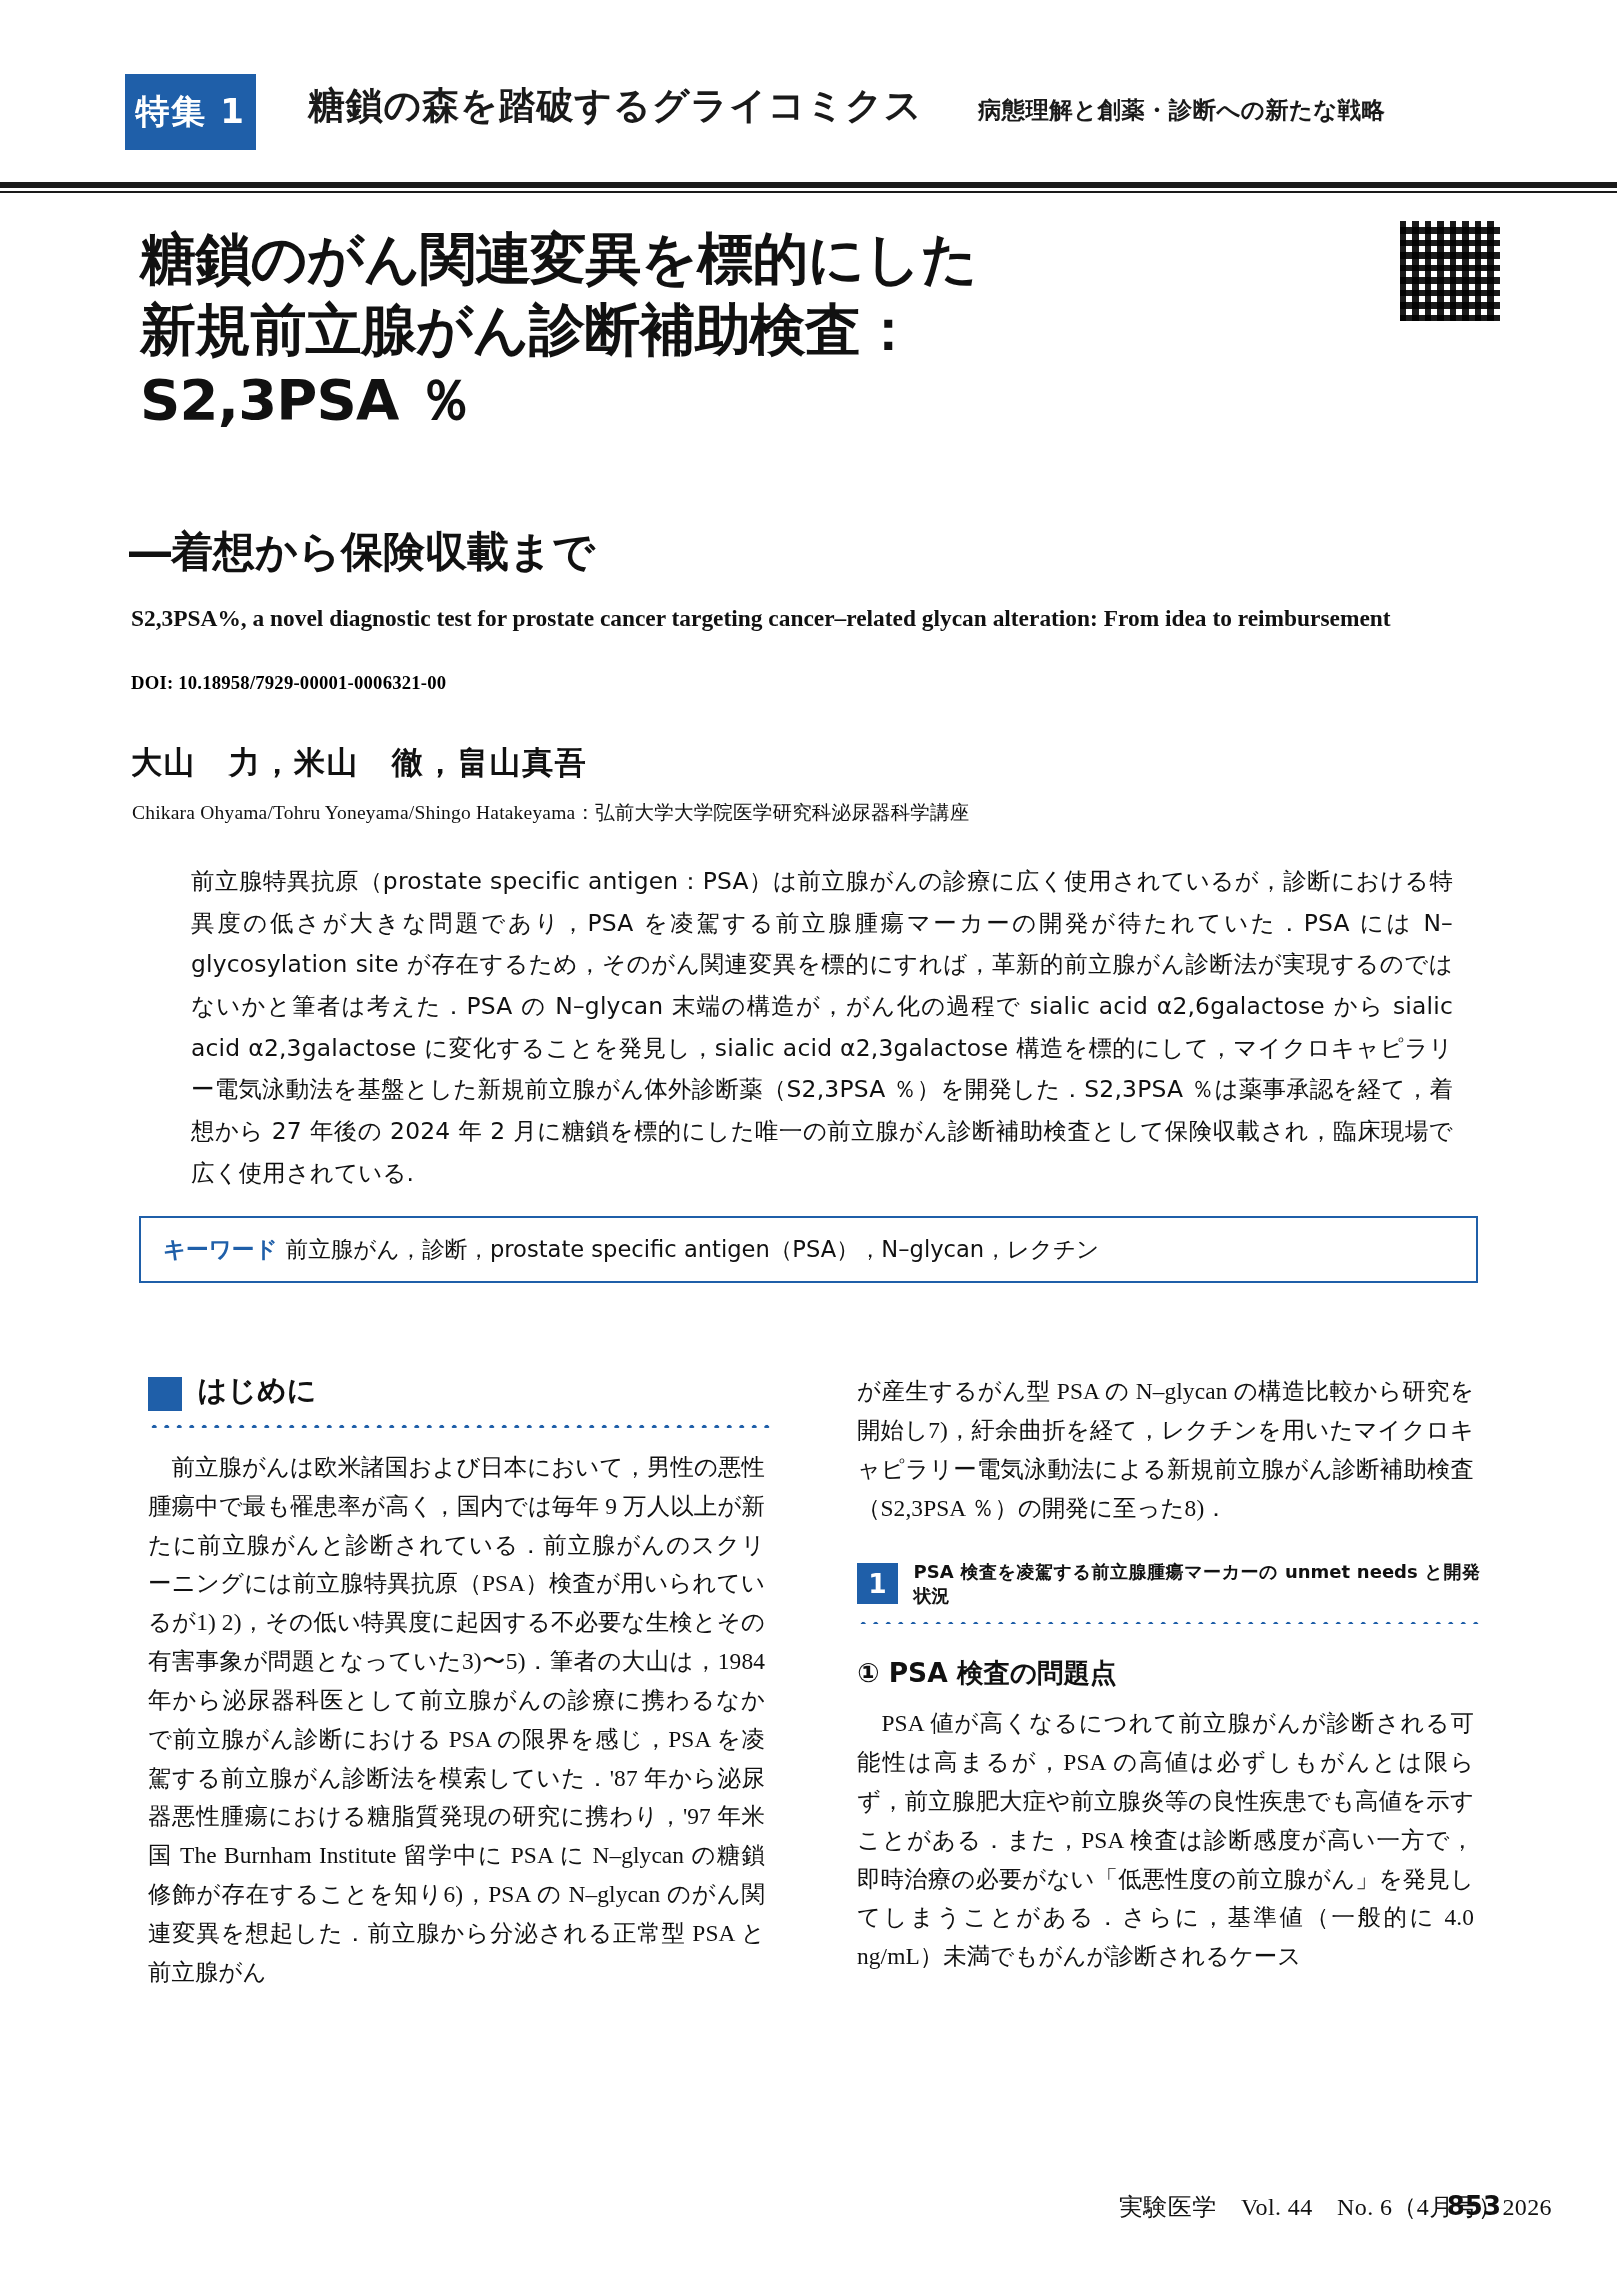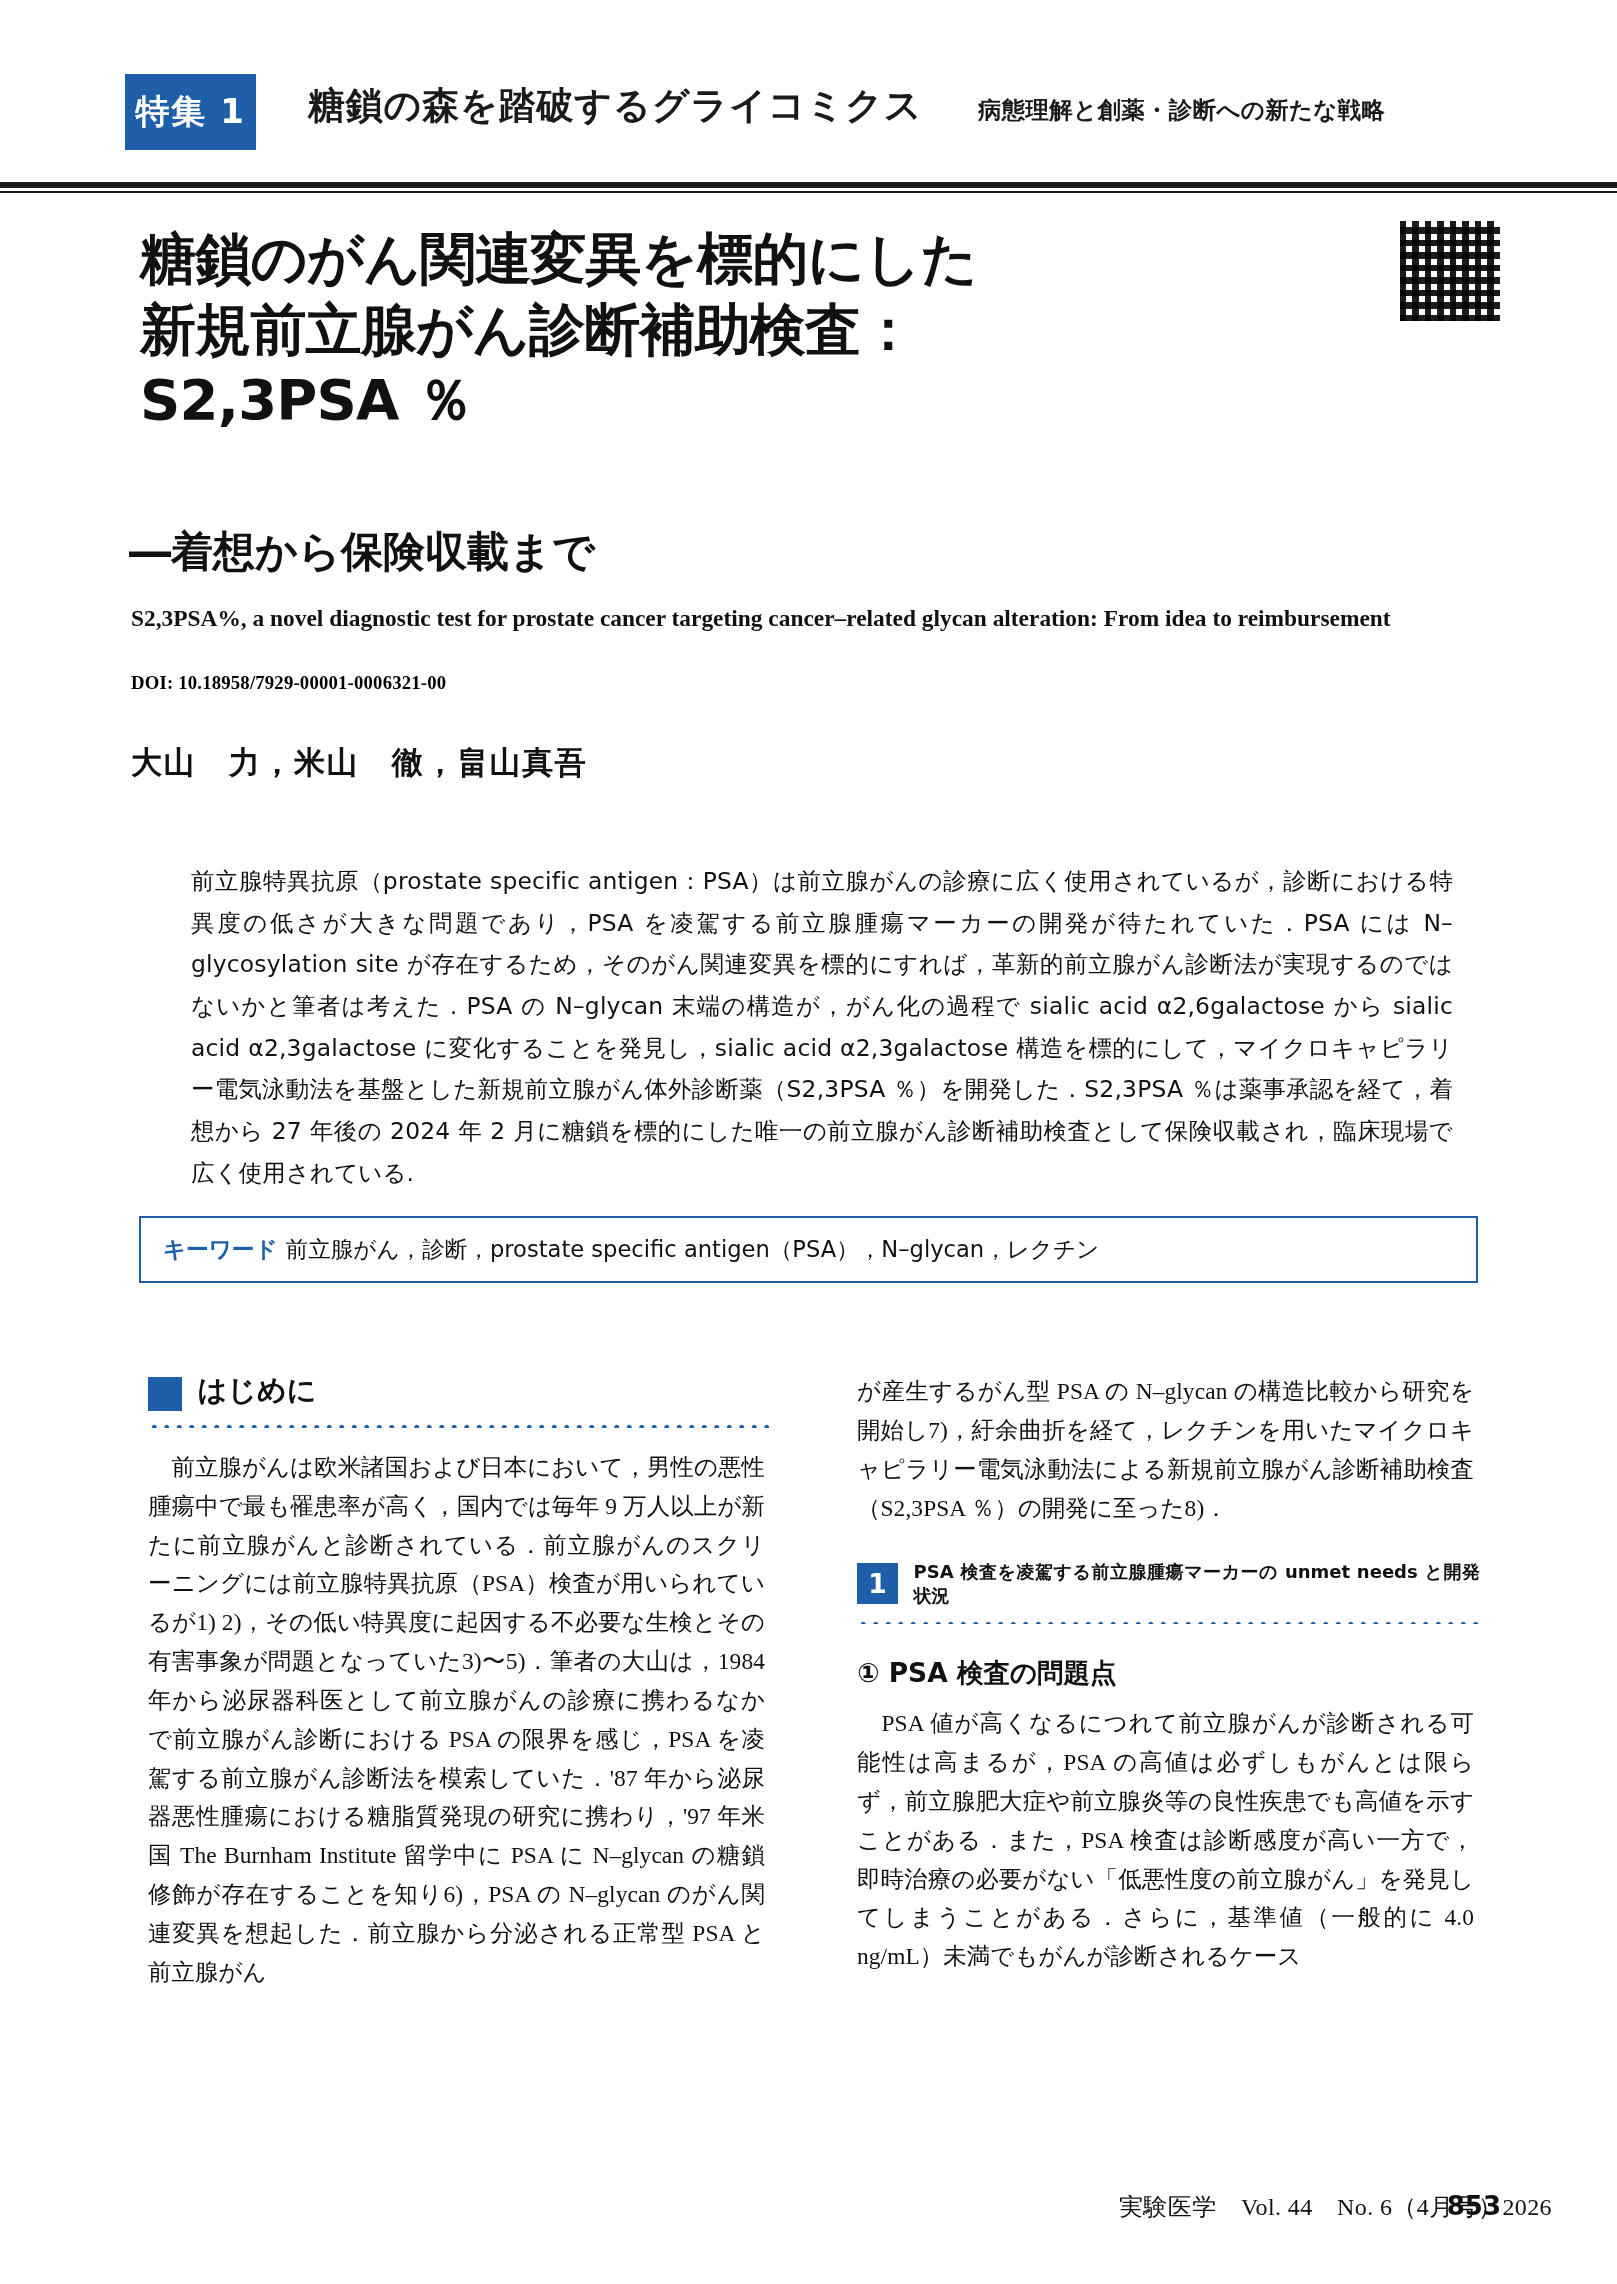--- a/index.html
+++ b/index.html
@@ -316,20 +316,21 @@
   </div>
 
   <div class="qr"></div>
 
   <div class="title-main" id="title-main">糖鎖のがん関連変異を標的にした<br>新規前立腺がん診断補助検査：<br>S2,3PSA ％</div>
   <div class="title-sub">―着想から保険収載まで</div>
   <div class="title-en">S2,3PSA%, a novel diagnostic test for prostate cancer targeting cancer–related glycan alteration: From idea to reimbursement</div>
   <div class="doi">DOI: 10.18958/7929-00001-0006321-00</div>
 
   <div class="authors">大山　力，米山　徹，畠山真吾</div>
+  <div class="affiliation">Chikara Ohyama/Tohru Yoneyama/Shingo Hatakeyama：弘前大学大学院医学研究科泌尿器科学講座</div>
 
   <div class="abstract">前立腺特異抗原（prostate specific antigen：PSA）は前立腺がんの診療に広く使用されているが，診断における特異度の低さが大きな問題であり，PSA を凌駕する前立腺腫瘍マーカーの開発が待たれていた．PSA には N–glycosylation site が存在するため，そのがん関連変異を標的にすれば，革新的前立腺がん診断法が実現するのではないかと筆者は考えた．PSA の N–glycan 末端の構造が，がん化の過程で sialic acid α2,6galactose から sialic acid α2,3galactose に変化することを発見し，sialic acid α2,3galactose 構造を標的にして，マイクロキャピラリー電気泳動法を基盤とした新規前立腺がん体外診断薬（S2,3PSA ％）を開発した．S2,3PSA ％は薬事承認を経て，着想から 27 年後の 2024 年 2 月に糖鎖を標的にした唯一の前立腺がん診断補助検査として保険収載され，臨床現場で広く使用されている.</div>
 
   <div class="keywords-box">
     <span class="keywords-label">キーワード</span>
     <span class="keywords-text">前立腺がん，診断，prostate specific antigen（PSA），N–glycan，レクチン</span>
   </div>
 
   <div class="col col-left">
     <div class="sec-head">

